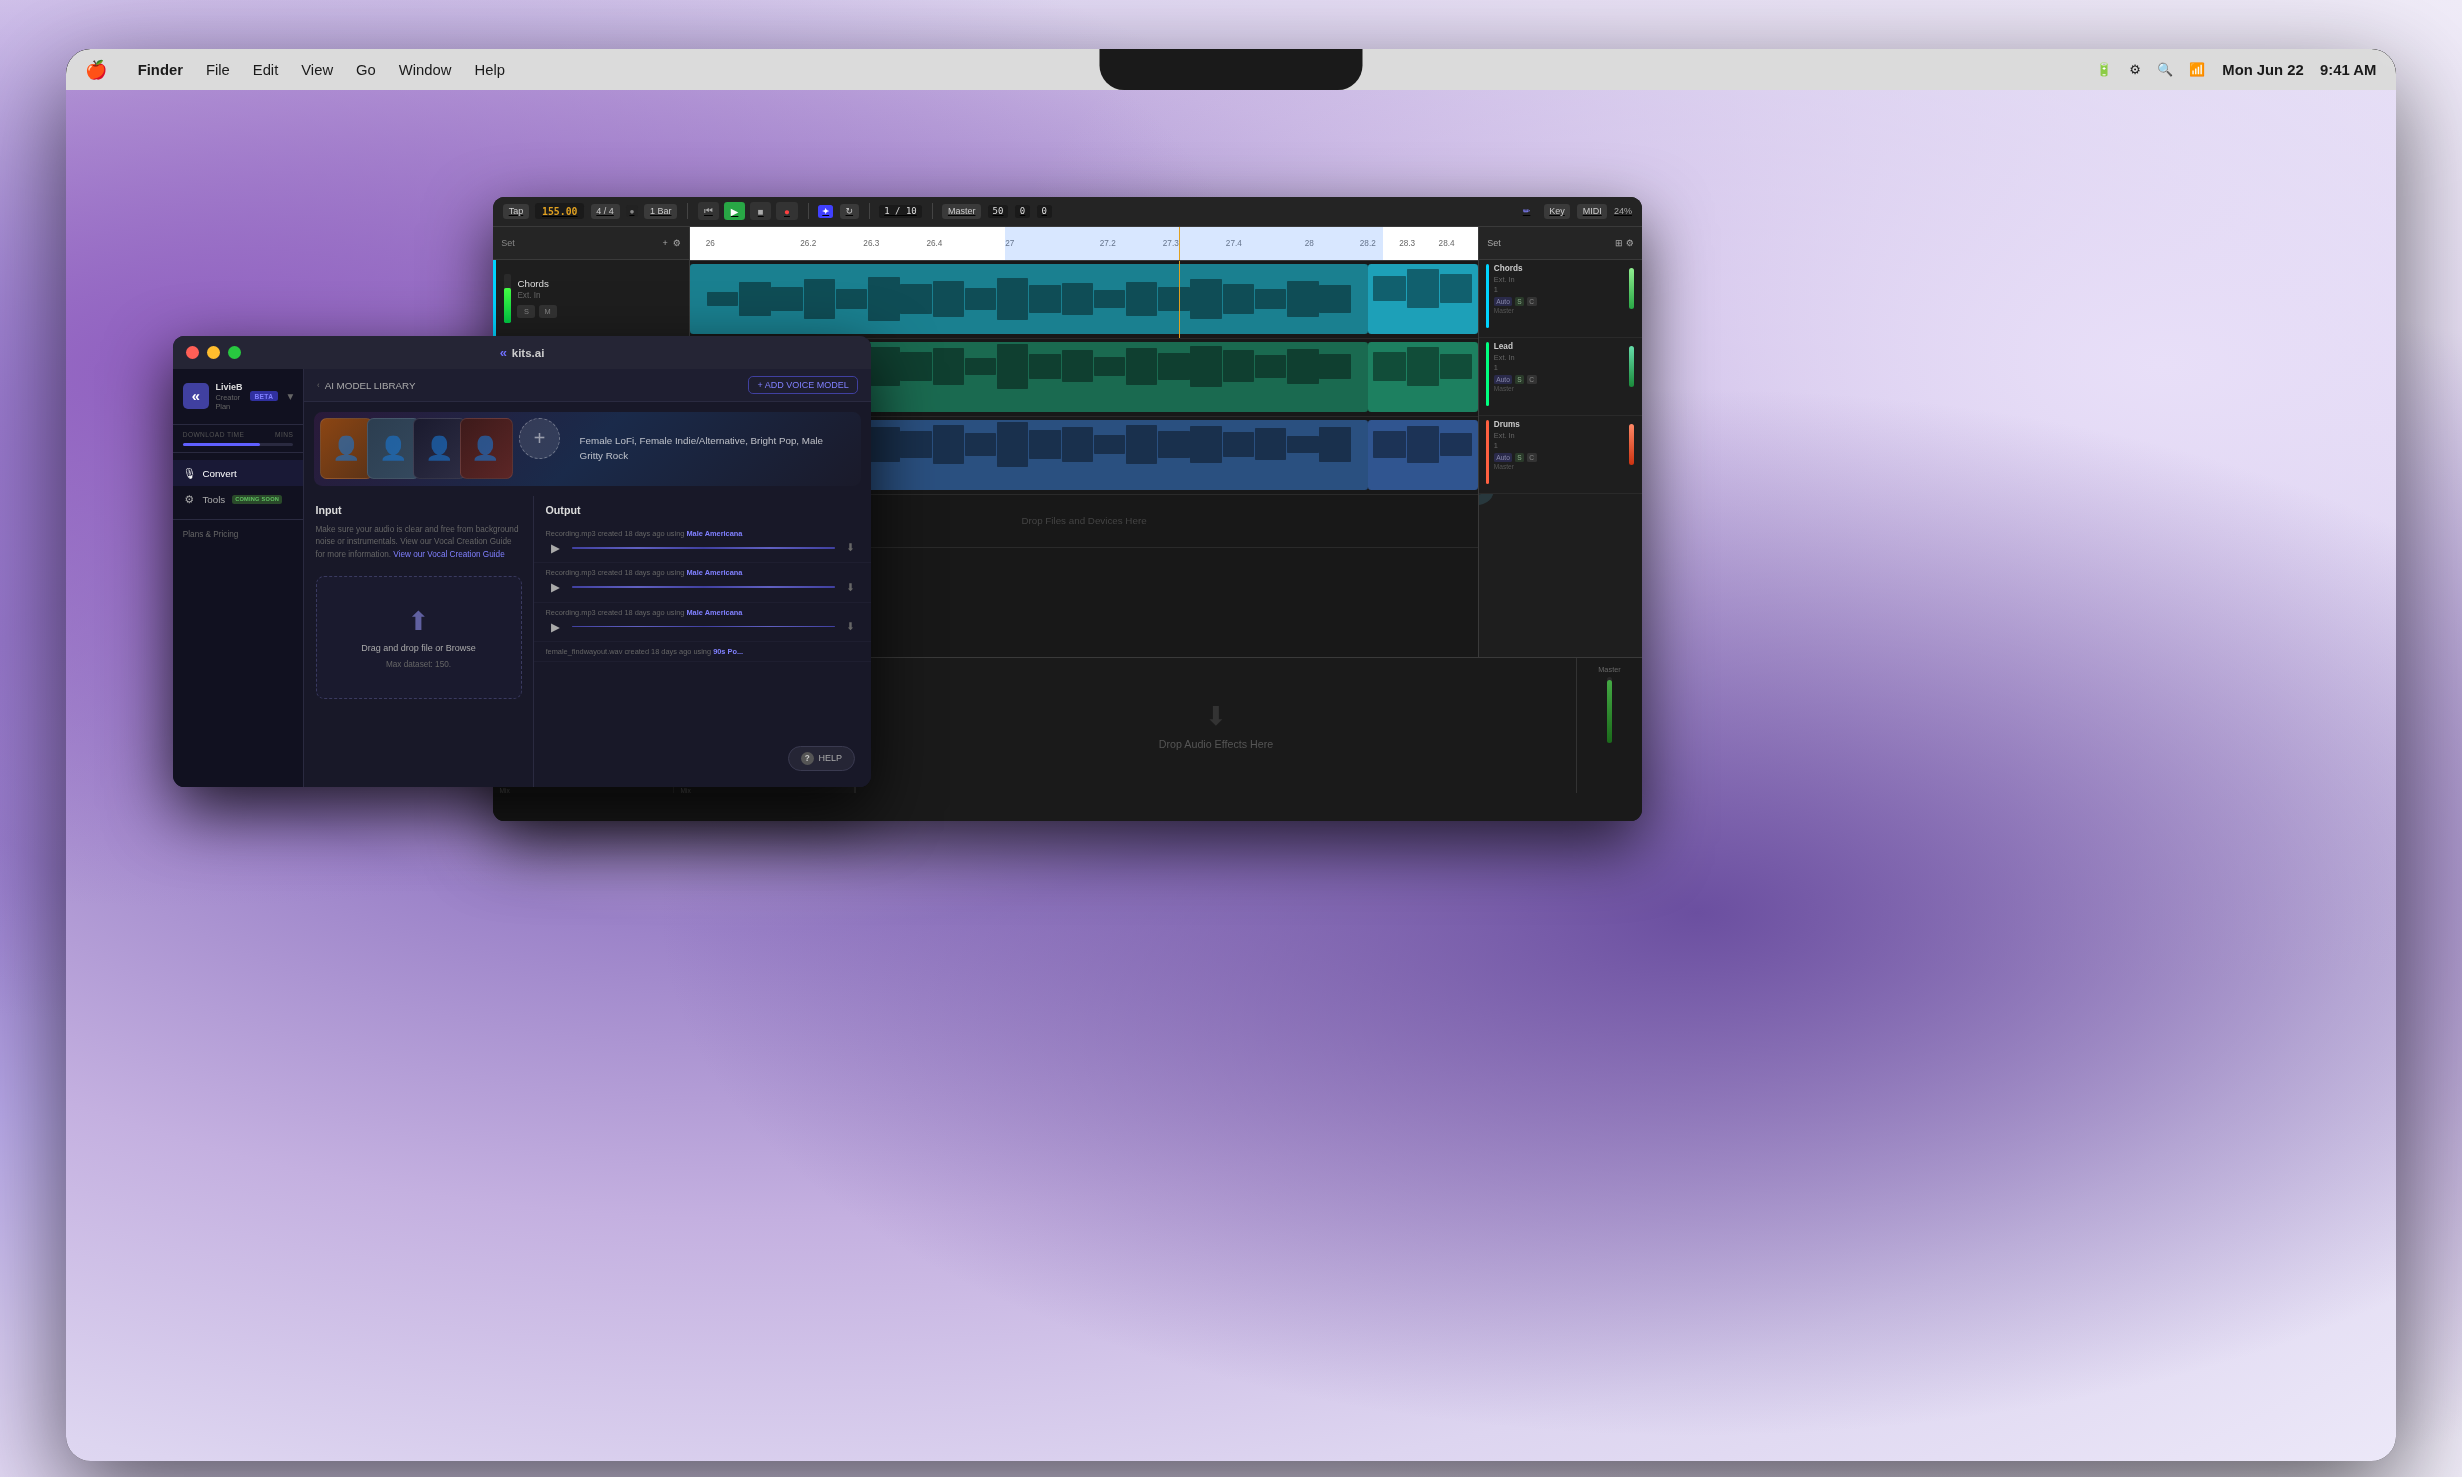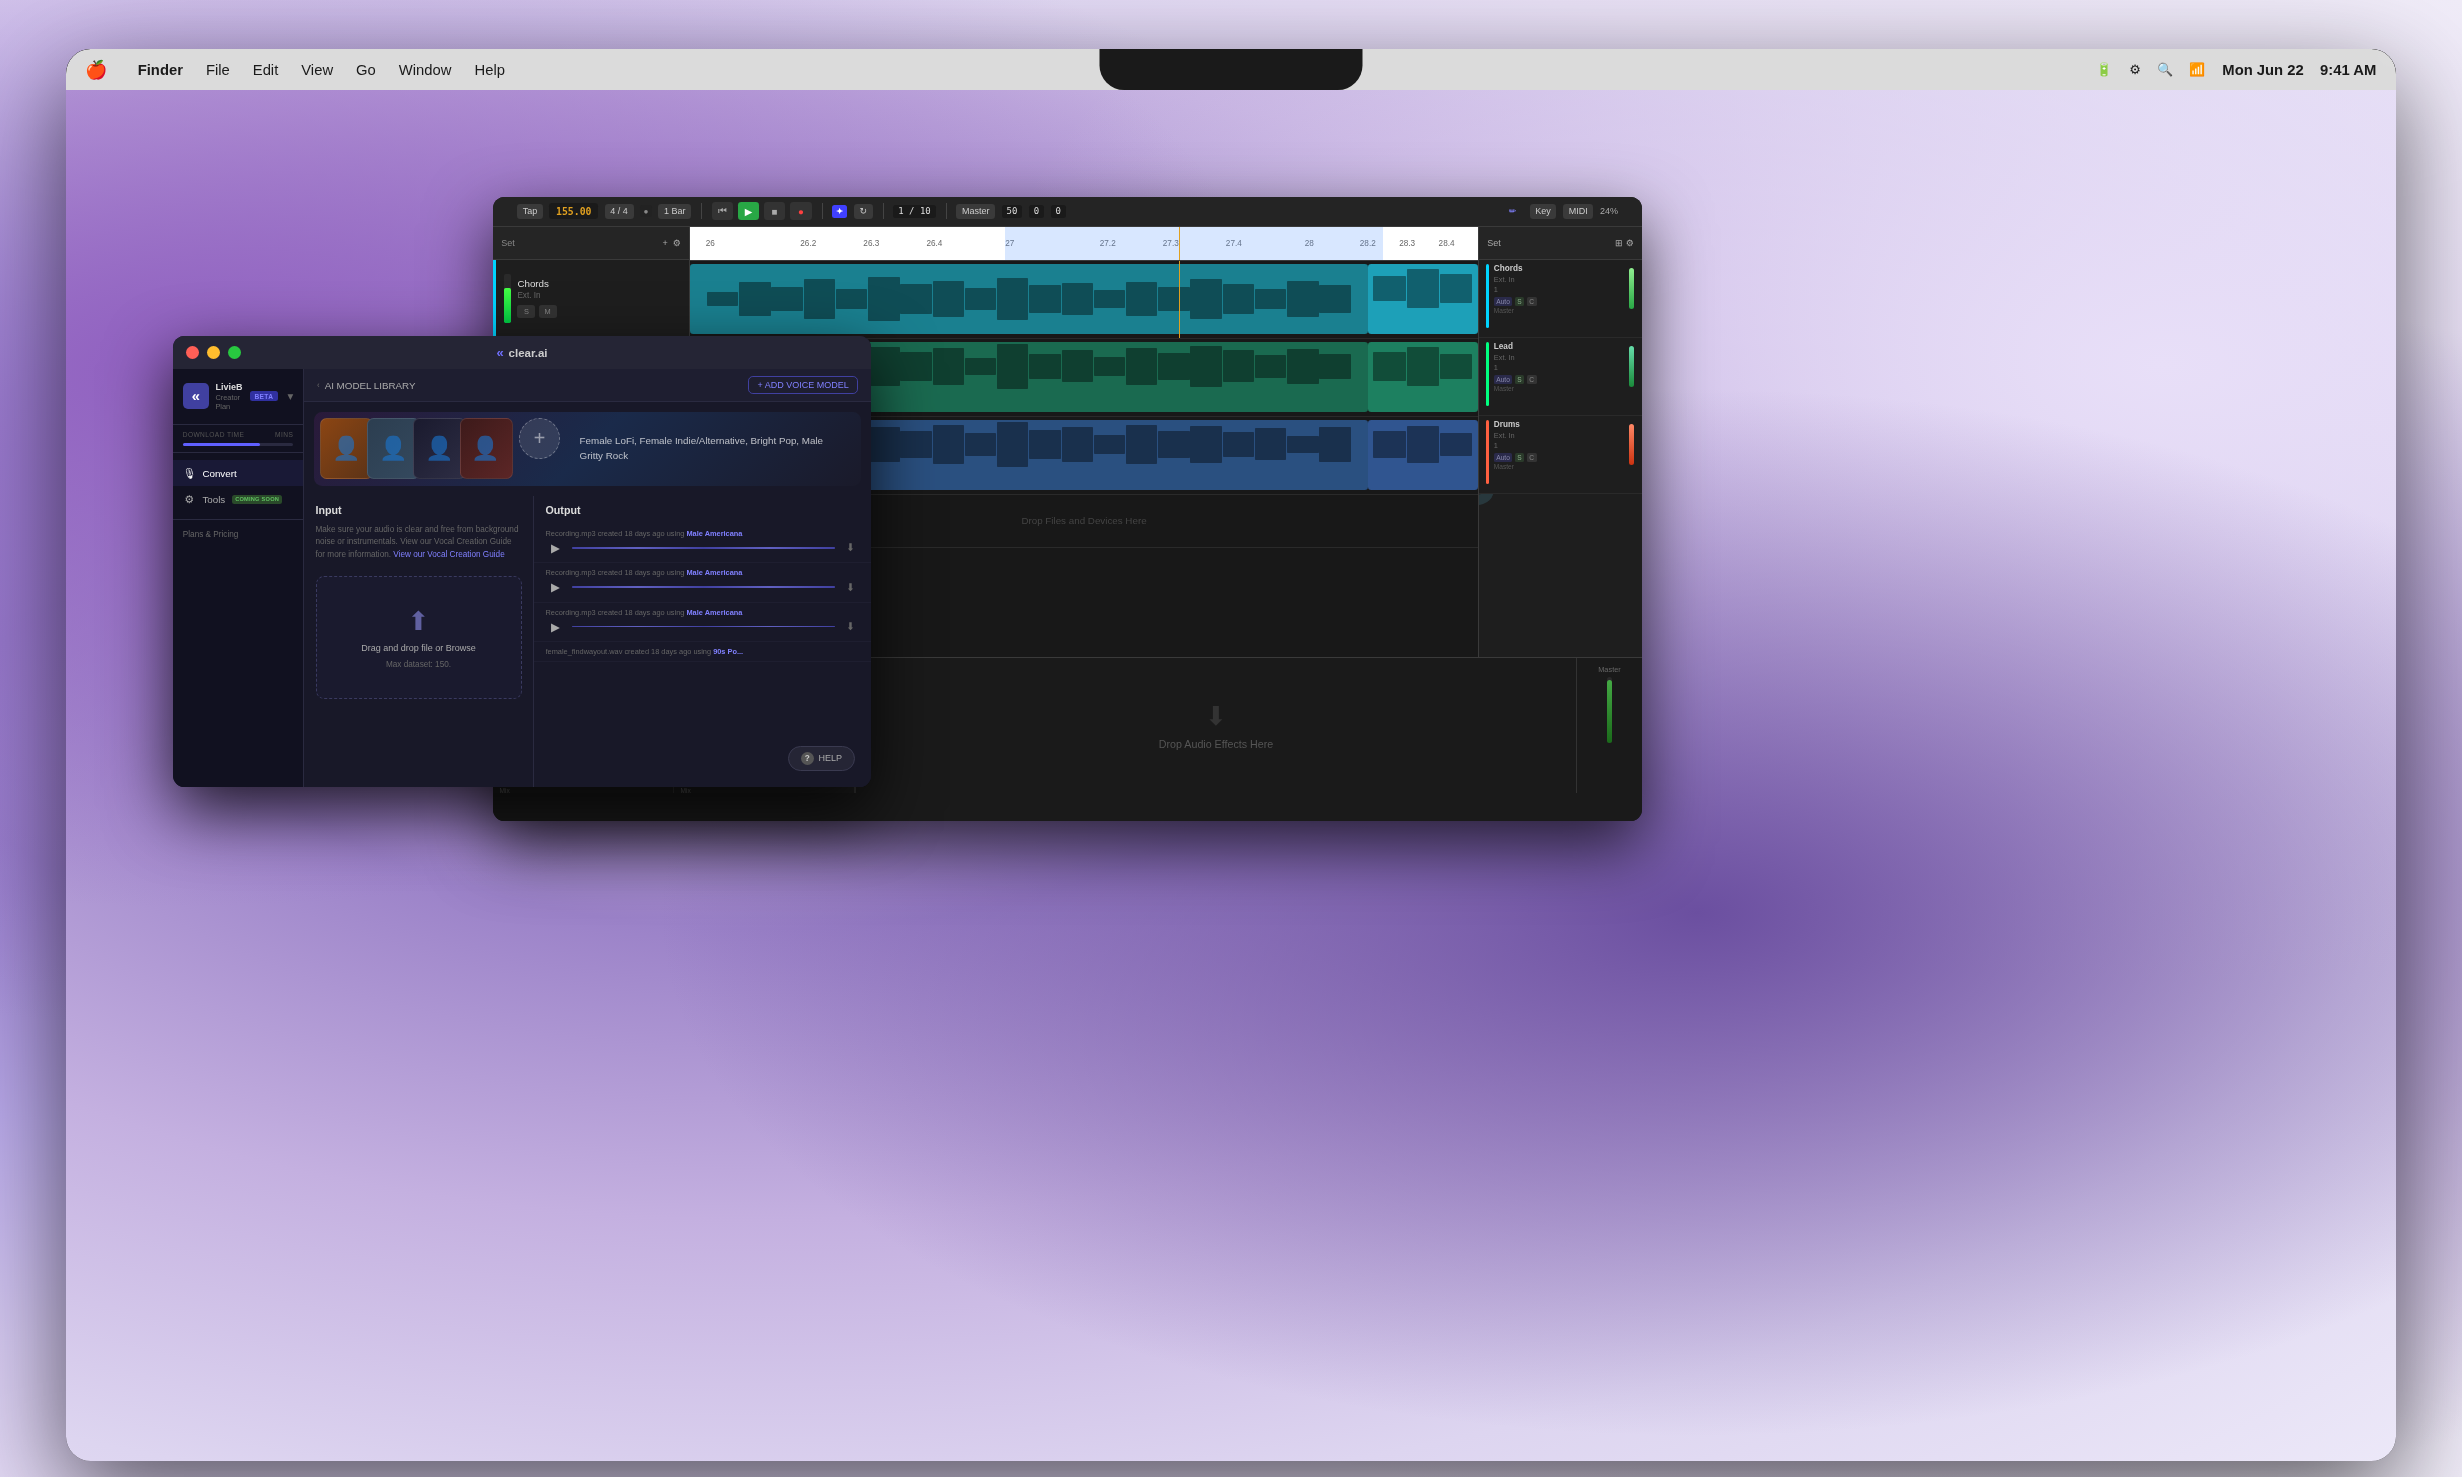--- a/index.html
+++ b/index.html
@@ -159,23 +159,24 @@
       transform: translateX(-50%);
       font-size: 11.5px;
       color: #ccc;
       font-weight: 500;
     }
     .logic-toolbar {
       height: 29.5px;
       background: #242424;
       display: flex;
       align-items: center;
-      padding: 0 24px;
+      padding: 0 10px;
       gap: 6.6px;
       border-bottom: 0.8px solid #3a3a3a;
+      text-decoration: underline;
     }
     .toolbar-btn {
       background: #3a3a3a;
       border: none;
       border-radius: 3.3px;
       color: #ccc;
       font-size: 9px;
       padding: 2.5px 5.7px;
       cursor: pointer;
     }
@@ -1329,21 +1330,21 @@
       <div class="kits-window">
 
         <div class="kits-titlebar">
           <div class="window-controls">
             <div class="wc wc-red"></div>
             <div class="wc wc-yellow"></div>
             <div class="wc wc-green"></div>
           </div>
           <div class="kits-title">
             <span class="kits-logo-icon">«</span>
-            <span>clear.ai</span>
+            <span>kits.ai</span>
           </div>
         </div>
 
         <div class="kits-body">
 
           <div class="kits-sidebar">
 
             <div class="kits-sidebar-header">
               <div class="kits-user-icon">«</div>
               <div class="kits-user-info">

